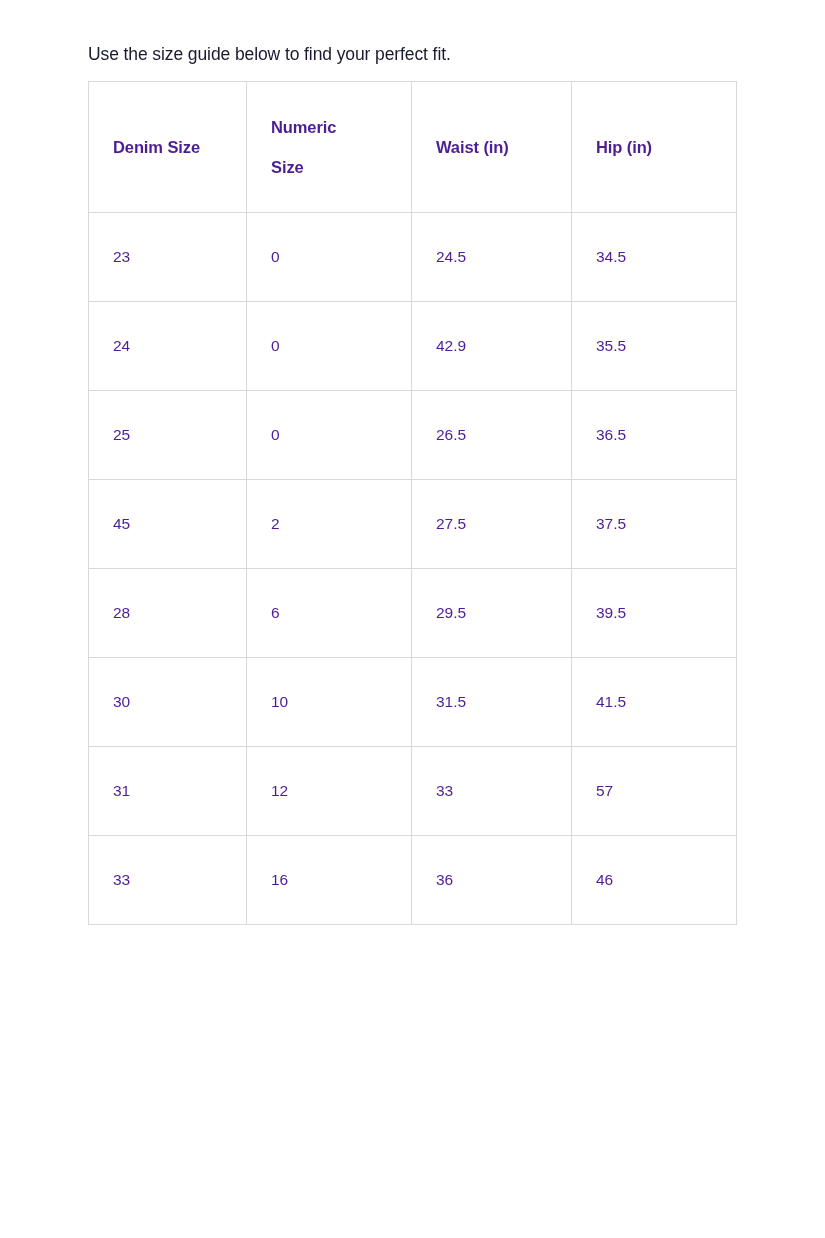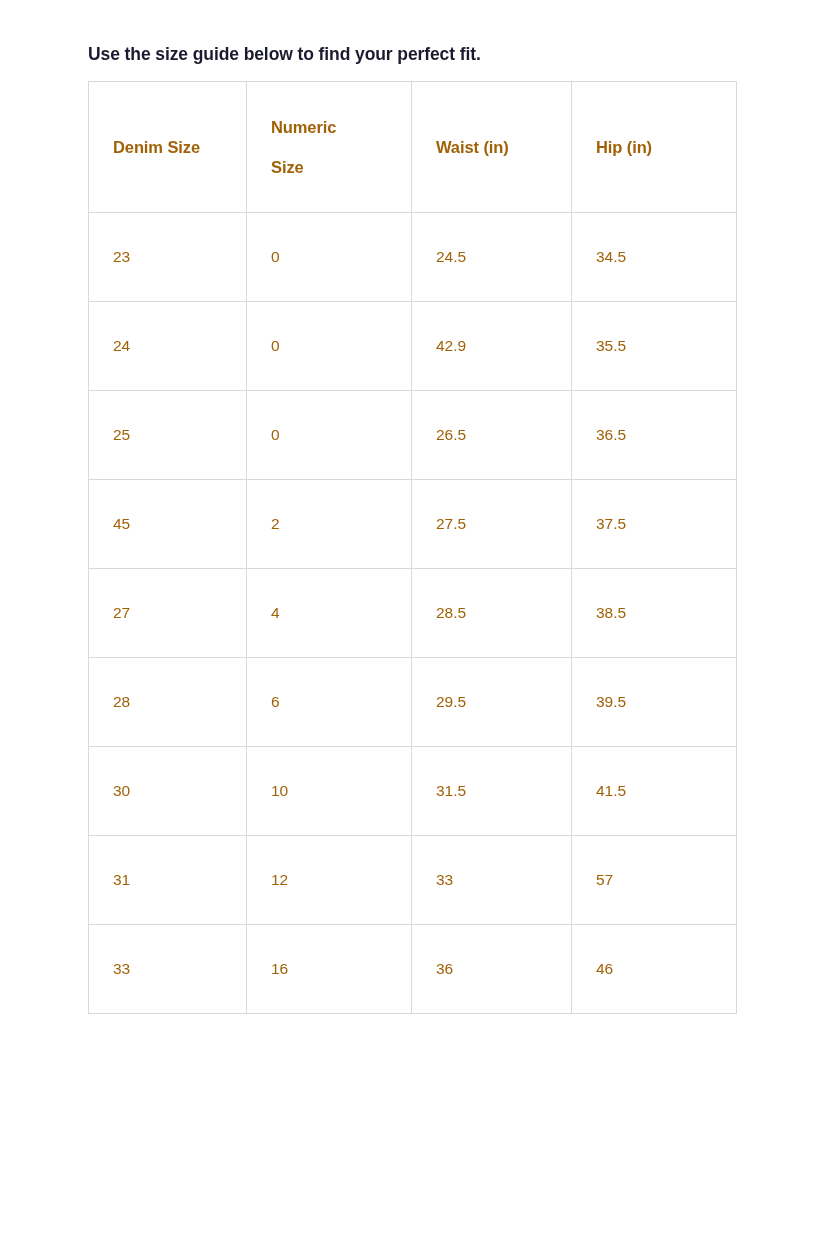--- a/index.html
+++ b/index.html
@@ -19,21 +19,21 @@
     width: 825px;
     height: 1238px;
     background: #ffffff;
     overflow: hidden;
   }
   .intro {
     position: absolute;
     left: 88px;
     top: 43px;
     font-size: 17.5px;
-    font-weight: 700;
+    font-weight: 400;
     letter-spacing: -0.1px;
     color: #1b1b2f;
     line-height: 1.3;
     white-space: nowrap;
   }
   .size-table-wrap {
     position: absolute;
     left: 88px;
     top: 81px;
     width: 648px;
@@ -48,21 +48,21 @@
   table.size-table col.c1 { width: 165px; }
   table.size-table col.c2 { width: 160px; }
   table.size-table col.c3 { width: 165px; }
 
   table.size-table th,
   table.size-table td {
     border: 1px solid #d9d9d9;
     text-align: left;
     vertical-align: middle;
     padding: 0 10px 0 24px;
-    color: #a16207;
+    color: #4c1d95;
   }
   table.size-table thead th {
     height: 130px;
     font-size: 16.5px;
     font-weight: 700;
     letter-spacing: -0.1px;
     line-height: 40px;
   }
   table.size-table thead th .hdr-line {
     display: block;
@@ -125,26 +125,20 @@
             <td>26.5</td>
             <td>36.5</td>
           </tr>
           <tr>
             <td>45</td>
             <td>2</td>
             <td>27.5</td>
             <td>37.5</td>
           </tr>
           <tr>
-            <td>27</td>
-            <td>4</td>
-            <td>28.5</td>
-            <td>38.5</td>
-          </tr>
-          <tr>
             <td>28</td>
             <td>6</td>
             <td>29.5</td>
             <td>39.5</td>
           </tr>
           <tr>
             <td>30</td>
             <td>10</td>
             <td>31.5</td>
             <td>41.5</td>

